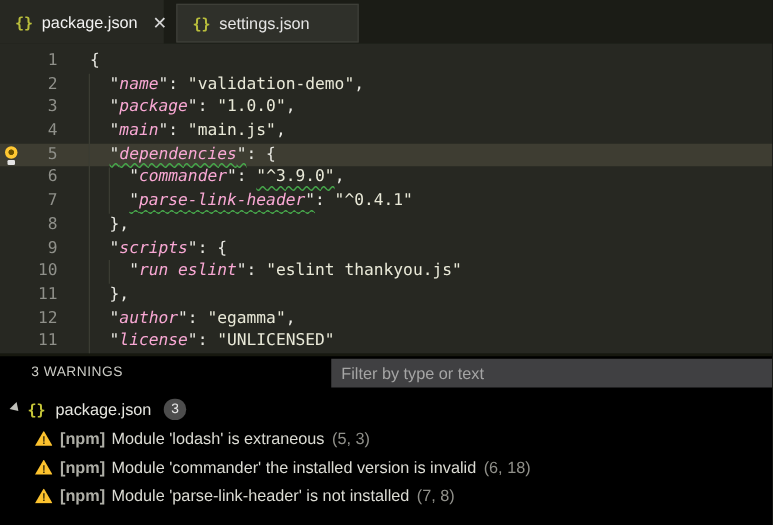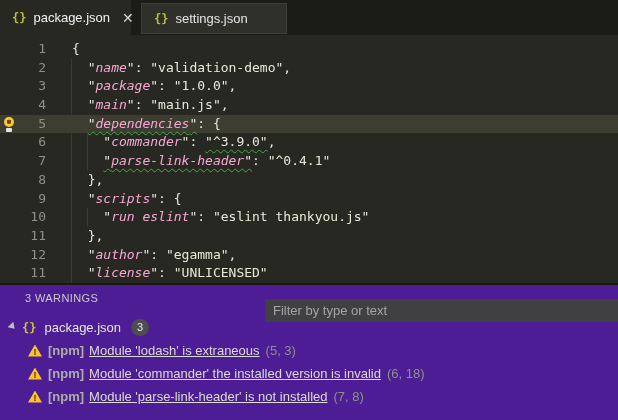--- a/index.html
+++ b/index.html
@@ -34,42 +34,42 @@
   .g2a{left:87px;top:98.5px;height:37.4px;}
   .g2b{left:87px;top:173.3px;height:18.7px;}
 
   
   .bulb{position:relative;width:12px;height:15px;cursor:pointer;}
   .bulb::before{content:"";position:absolute;top:0;left:1px;width:10px;height:10px;border-radius:50%;
       background:radial-gradient(circle at 50% 48%, #6d5200 0 2px, #ffc832 2.5px);}
   .bulb::after{content:"";position:absolute;bottom:0;left:3px;width:6px;height:4px;background:#e4e4e4;border-radius:1px;}
 
   
-  .panel{position:absolute;left:0;top:283px;width:618px;height:137px;background:#4c1d95;
+  .panel{position:absolute;left:0;top:283px;width:618px;height:137px;background:#000000;
          border-top:2px solid #17180f;box-sizing:border-box;}
   .panel-head{position:relative;height:28px;}
   .panel-title{position:absolute;left:25px;top:7px;font-size:11px;letter-spacing:.4px;color:#cbcbc5;}
-  .filter{position:absolute;left:265px;top:14px;width:353px;height:23px;background:#404042;border:0;outline:0;
+  .filter{position:absolute;left:265px;top:2px;width:353px;height:23px;background:#404042;border:0;outline:0;
           color:#dddddd;font-size:13px;font-family:"Liberation Sans",sans-serif;padding:0 8px;box-sizing:border-box;}
   .filter::placeholder{color:#a5a5a5;}
   .tree{position:absolute;left:0;top:31px;width:618px;}
   .trow{display:flex;align-items:center;height:23px;font-size:13px;cursor:pointer;}
   .trow.file{padding-left:9px;}
   .trow.warn{padding-left:28px;}
   .twistie{width:0;height:0;border:4px solid transparent;border-left:6px solid #c0c0ba;
            transform:rotate(45deg);margin-right:3px;flex:none;}
   .tree-ficon{font-family:"DejaVu Sans Mono",monospace;font-weight:bold;font-size:12px;color:#c6c639;margin-right:8px;}
   .file-label{color:#e6e6e0;}
   .badge{margin-left:10px;background:#4d4d4d;color:#e8e8e8;font-size:11px;line-height:11px;
          padding:3px 6px;border-radius:9px;}
   .warn-icon{width:14px;height:12px;flex:none;background:#fcc22e;clip-path:polygon(50% 0,100% 100%,0 100%);
              display:inline-flex;align-items:flex-end;justify-content:center;margin-right:6px;}
   .warn-icon i{font-style:normal;color:#41320a;font-size:9px;font-weight:bold;line-height:10px;}
   .w-src{color:#aeaea6;margin-right:5px;font-weight:bold;}
-  .w-msg{color:#dcdcd4;margin-right:6px;text-decoration:underline;}
+  .w-msg{color:#dcdcd4;margin-right:6px;}
   .w-loc{color:#90908a;}
 </style>
 </head>
 <body>
 
 <div class="screen">
 
   <div class="tabbar">
     <div class="tab active">
       <span class="ficon">{}</span>

